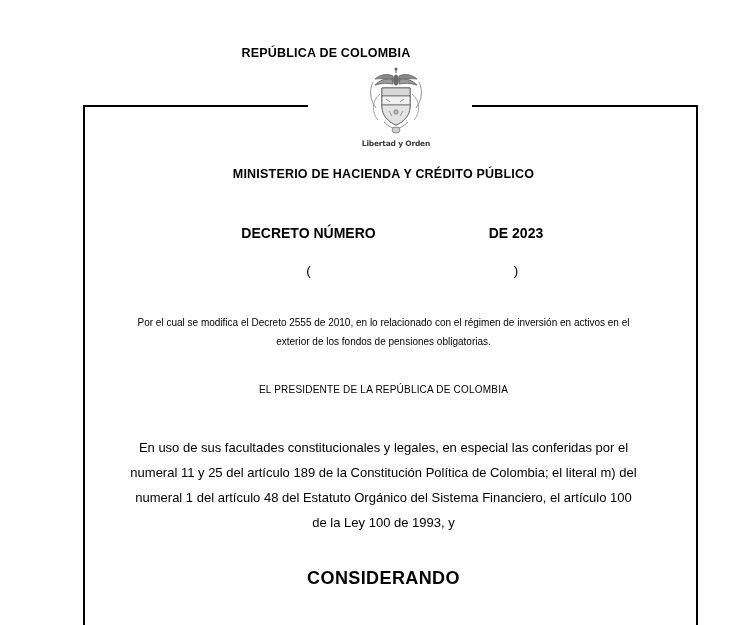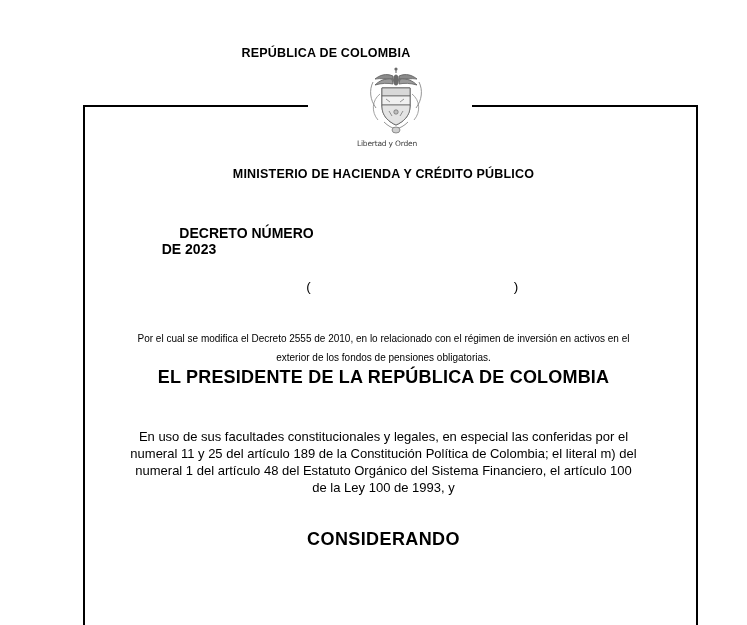--- a/index.html
+++ b/index.html
@@ -49,21 +49,23 @@
   .frame-rule.left  { left: 83px;  width: 225px; }
   .frame-rule.right { left: 472px; width: 226px; }
 
   
   .emblem {
     position: absolute;
     left: 357px;
     top: 66px;
     width: 78px;
     height: 90px;
+    text-align: center;
     z-index: 3;
+    font-weight: bold;
   }
   .emblem svg { display: block; margin: 0 auto; }
   .emblem-motto {
     font-family: "DejaVu Sans", sans-serif;
     font-size: 7.5px;
     color: #3a3a3a;
     letter-spacing: -0.2px;
     margin-top: 1px;
     white-space: nowrap;
   }
@@ -85,21 +87,20 @@
     font-weight: bold;
     letter-spacing: 0.2px;
   }
 
   .decree-row {
     margin-top: 44px;
     display: flex;
     justify-content: center;
     font-size: 14px;
     font-weight: bold;
-    flex-direction: column;
   }
   .decree-row .decreto-label { width: 265px; text-align: center; }
   .decree-row .decreto-year  { width: 150px; text-align: center; }
 
   .paren-row {
     margin-top: 22px;
     display: flex;
     justify-content: center;
     font-size: 13.5px;
   }
@@ -107,29 +108,30 @@
   .paren-row .paren-close { width: 150px; text-align: center; }
 
   .subject {
     margin-top: 35px;
     font-size: 10px;
     line-height: 19px;
     padding: 0 18px;
   }
 
   .president-heading {
-    font-size: 18px;
-    font-weight: bold;
+    margin-top: 33px;
+    font-size: 10px;
+    font-weight: normal;
     letter-spacing: 0.2px;
   }
 
   .authority {
     margin-top: 40px;
     font-size: 13px;
-    line-height: 17px;
+    line-height: 25px;
     padding: 0 16px;
   }
 
   .considerando {
     margin-top: 33px;
     font-size: 18px;
     font-weight: bold;
     letter-spacing: 0.4px;
   }
 </style>

